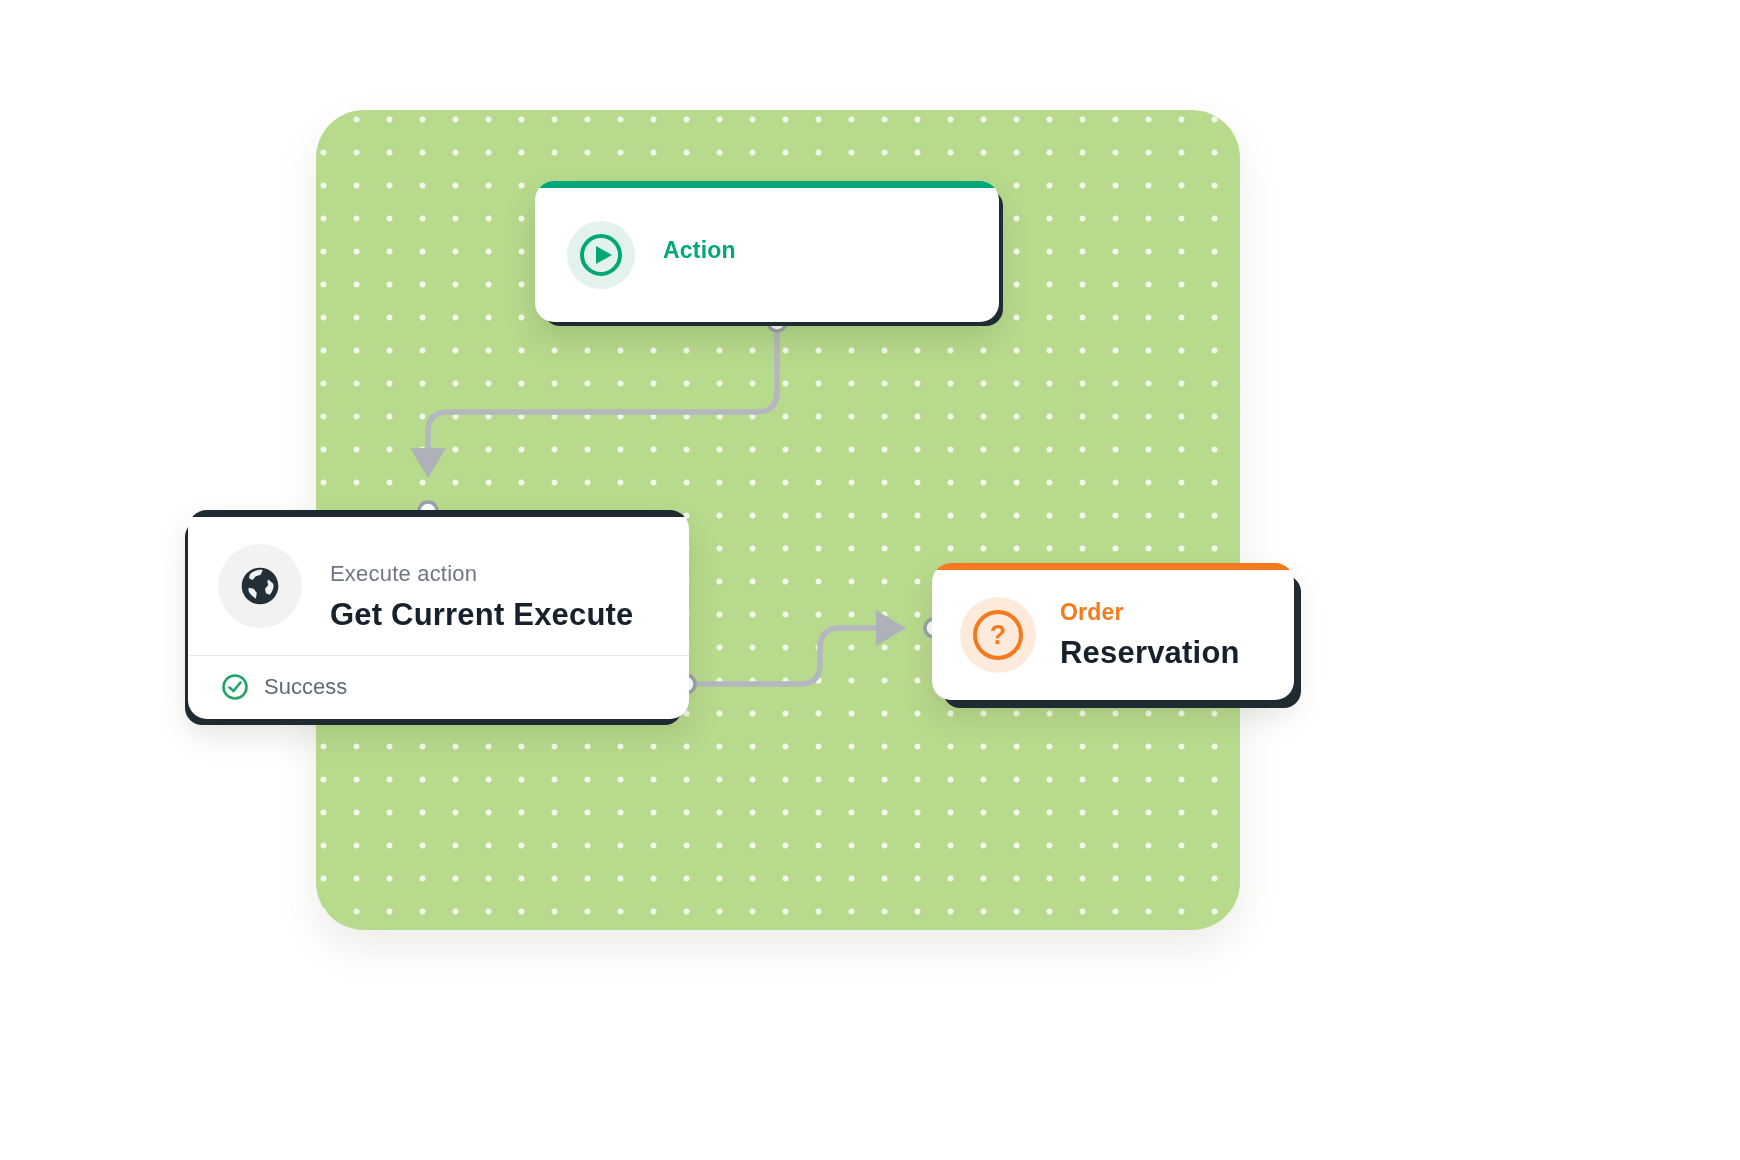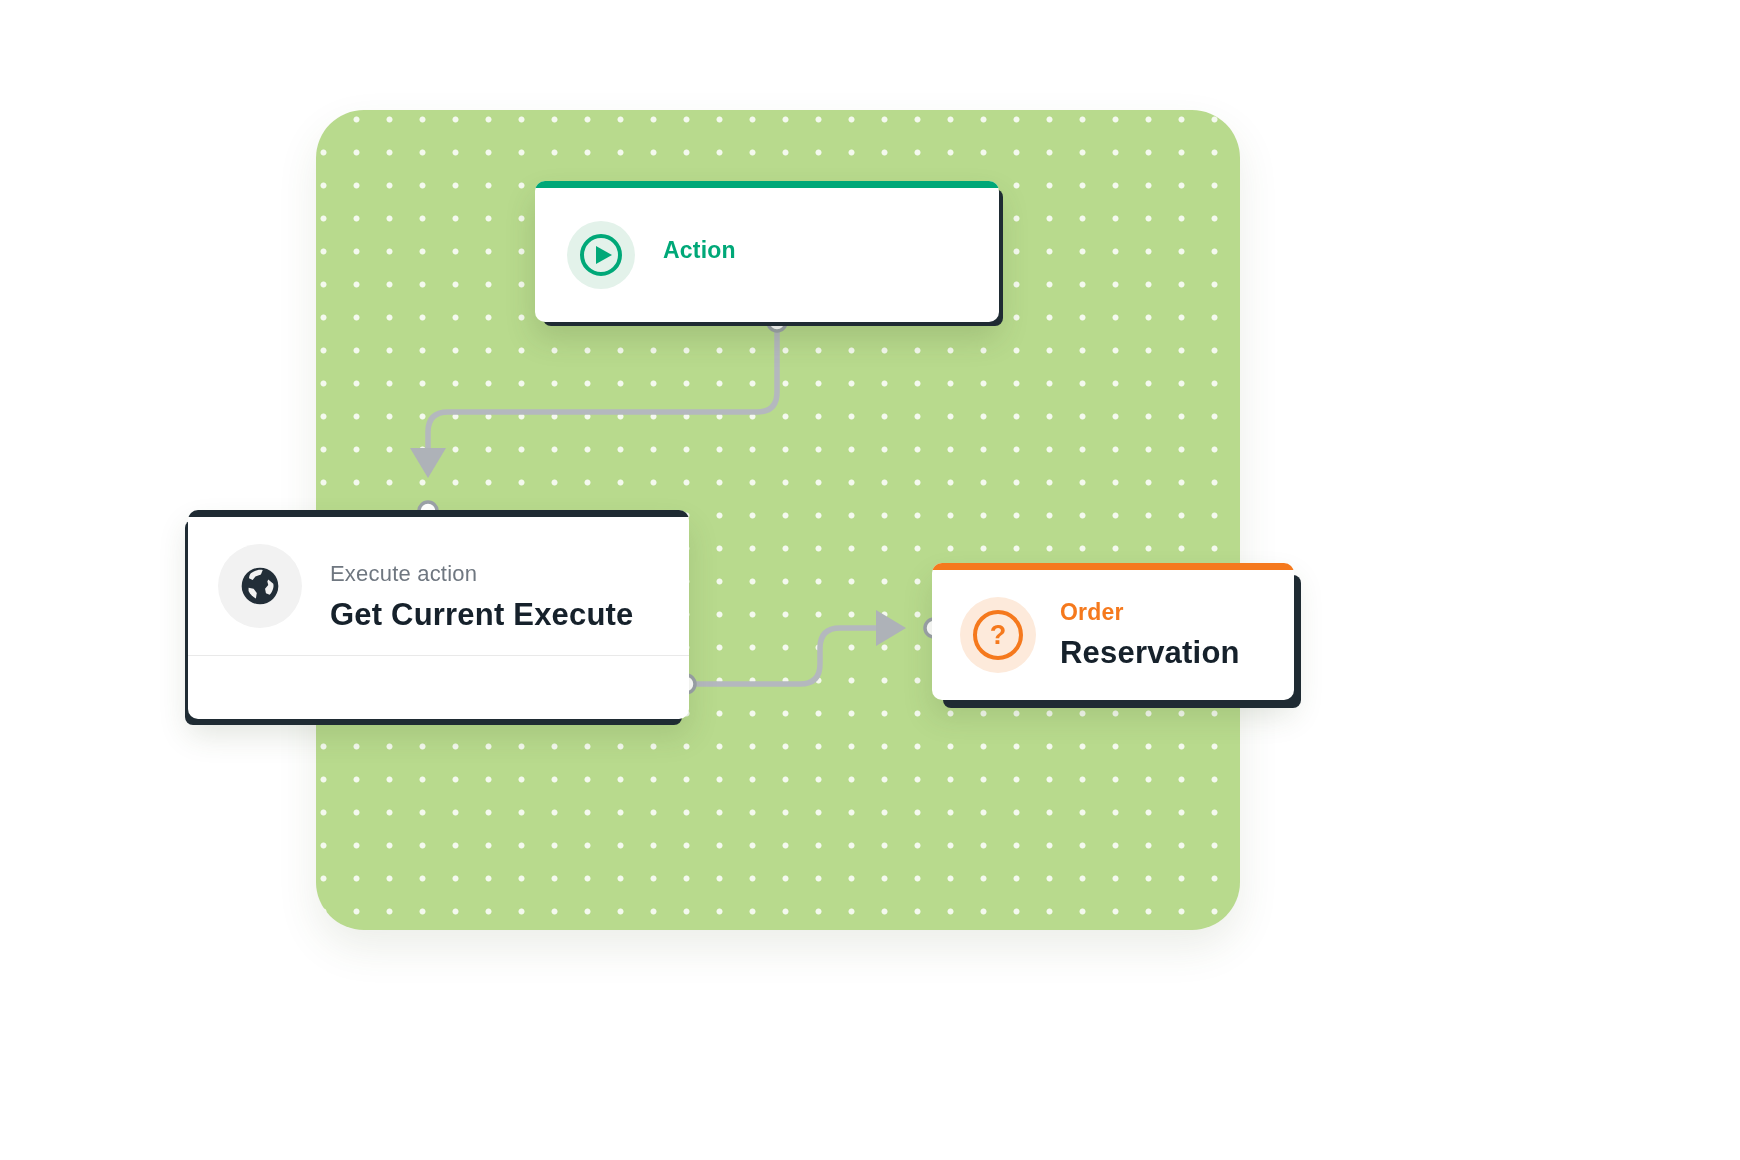--- a/index.html
+++ b/index.html
@@ -26,21 +26,21 @@
     background-color: #b8da8d;
     background-image: radial-gradient(circle, rgba(255,255,255,0.85) 2.6px, rgba(255,255,255,0) 3.4px);
     background-size: 33px 33px;
     background-position: 24px 26px;
     box-shadow: 0 18px 40px rgba(70, 90, 40, 0.10);
   }
   
   .card {
     position: absolute;
     background: #ffffff;
-    border-radius: 10px;
+    border-radius: 19px;
     overflow: hidden;
   }
   .accent {
     height: 7px;
     width: 100%;
   }
   .card-body {
     display: flex;
     align-items: center;
     gap: 28px;
@@ -181,20 +181,29 @@
           <path d="M33 17l5.5 4.5c1 4-1 9-4 12l-4-1.5-1-5 3.5-4-1-4z" fill="#f2f2f2"></path>
           <path d="M11.5 26l5.5 1 3.5 4.5-1 6c-3.5-1.5-6.5-4.5-8-8z" fill="#f2f2f2"></path>
         </svg>
       </div>
       <div>
         <div class="node-category">Execute action</div>
         <div class="node-title">Get Current Execute</div>
       </div>
     </div>
     <div class="divider"></div>
+    <div class="status-row">
+      <span style="display:flex;">
+        <svg width="28" height="28" viewBox="0 0 28 28" xmlns="http://www.w3.org/2000/svg">
+          <circle cx="14" cy="14" r="11.5" fill="none" stroke="#21a567" stroke-width="2.6"></circle>
+          <polyline points="8.5,14.5 12.5,18 19.5,9.5" fill="none" stroke="#21a567" stroke-width="2.6" stroke-linecap="round" stroke-linejoin="round"></polyline>
+        </svg>
+      </span>
+      <span class="status-label">Success</span>
+    </div>
   </div>
 
   <div class="card card-reservation">
     <div class="accent"></div>
     <div class="card-body">
       <div class="icon-bubble bubble-orange">
         <div class="question-ring">
           <span>?</span>
         </div>
       </div>

